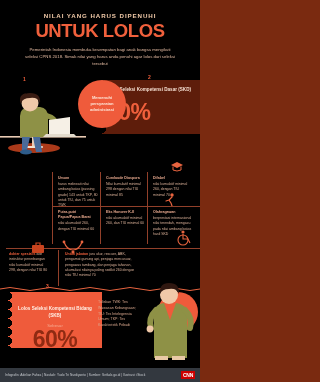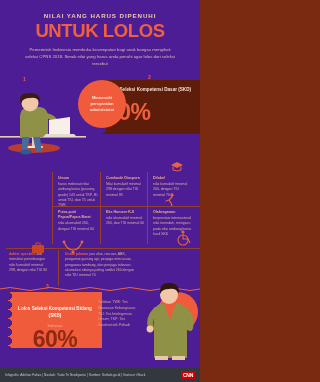--- a/index.html
+++ b/index.html
@@ -4,21 +4,21 @@
 <style>
   * { box-sizing: border-box; margin:0; padding:0; }
   html,body { width:200px; height:382px; }
   body {
     font-family: "Liberation Sans", sans-serif;
     background:#7a2a10;
     color:#f2d9c6;
     position:relative;
     overflow:hidden;
   }
-  .poster { position:relative; width:200px; height:382px; background:#4c1d95; overflow:hidden; }
+  .poster { position:relative; width:200px; height:382px; background:#000000; overflow:hidden; }
 
   
   .header { padding:12px 14px 4px; text-align:center; position:relative; z-index:5;}
   .kicker {
     font-size:6.2px; letter-spacing:0.9px; font-weight:700;
     color:#f0c9a8; text-transform:uppercase;
   }
   .title {
     font-size:18.5px; line-height:0.99; font-weight:800; letter-spacing:-0.4px;
     color:#f0603c; margin-top:3px; text-transform:uppercase;

